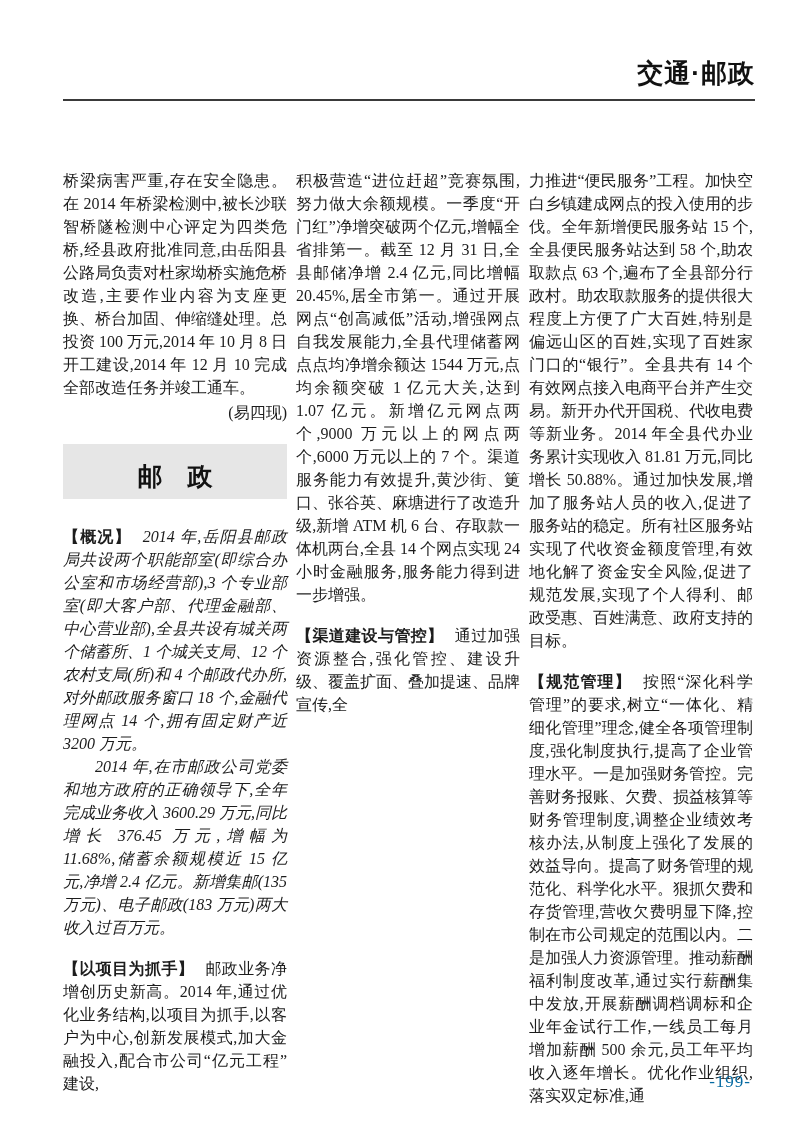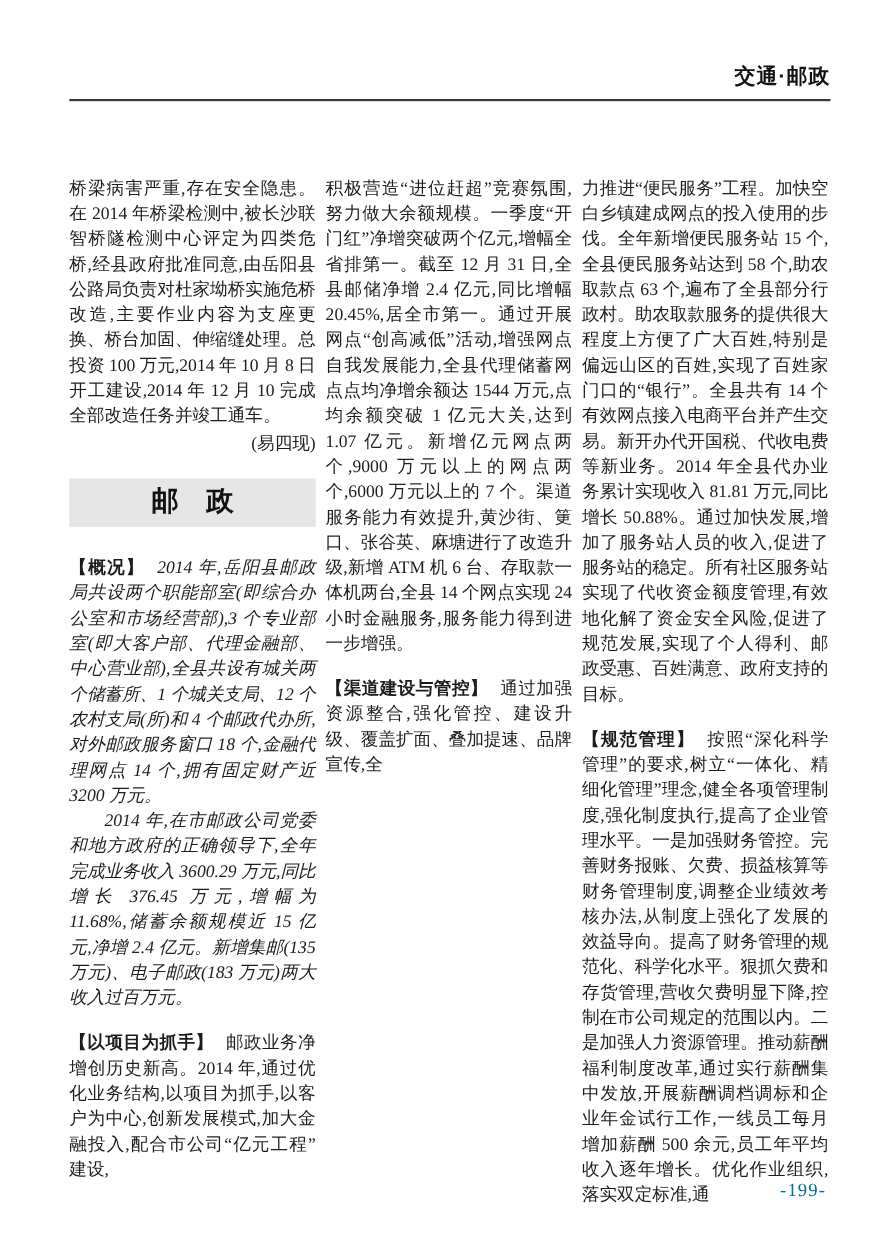--- a/index.html
+++ b/index.html
@@ -14,21 +14,21 @@
   .header{
     margin:0 38px 0 63px;
     padding-top:56px;
     padding-bottom:8px;
     text-align:right;
     border-bottom:2px solid #3a3a3a;
   }
   .header-title{
     font-family:"Liberation Sans","DejaVu Sans",sans-serif;
     font-weight:bold;
-    font-size:19px;
+    font-size:26px;
     letter-spacing:1px;
     color:#111;
   }
   .columns{
     display:flex;
     gap:9px;
     margin:20px 38px 0 63px;
   }
   .col{
     flex:0 0 224px;
@@ -49,21 +49,21 @@
     margin-right:0.7em;
   }
   .attribution{
     margin:2px 0 0 0;
     text-align:right;
   }
   .section-box{
     margin:20px 0 26px 0;
     background:#e6e6e6;
     text-align:center;
-    padding:10px 0 8px 0;
+    padding:21px 0 8px 0;
   }
   .section-box-title{
     font-size:25px;
     font-weight:bold;
     color:#111;
     font-family:"Liberation Serif","DejaVu Serif",serif;
   }
   .pagenum{
     position:absolute;
     right:42px;

